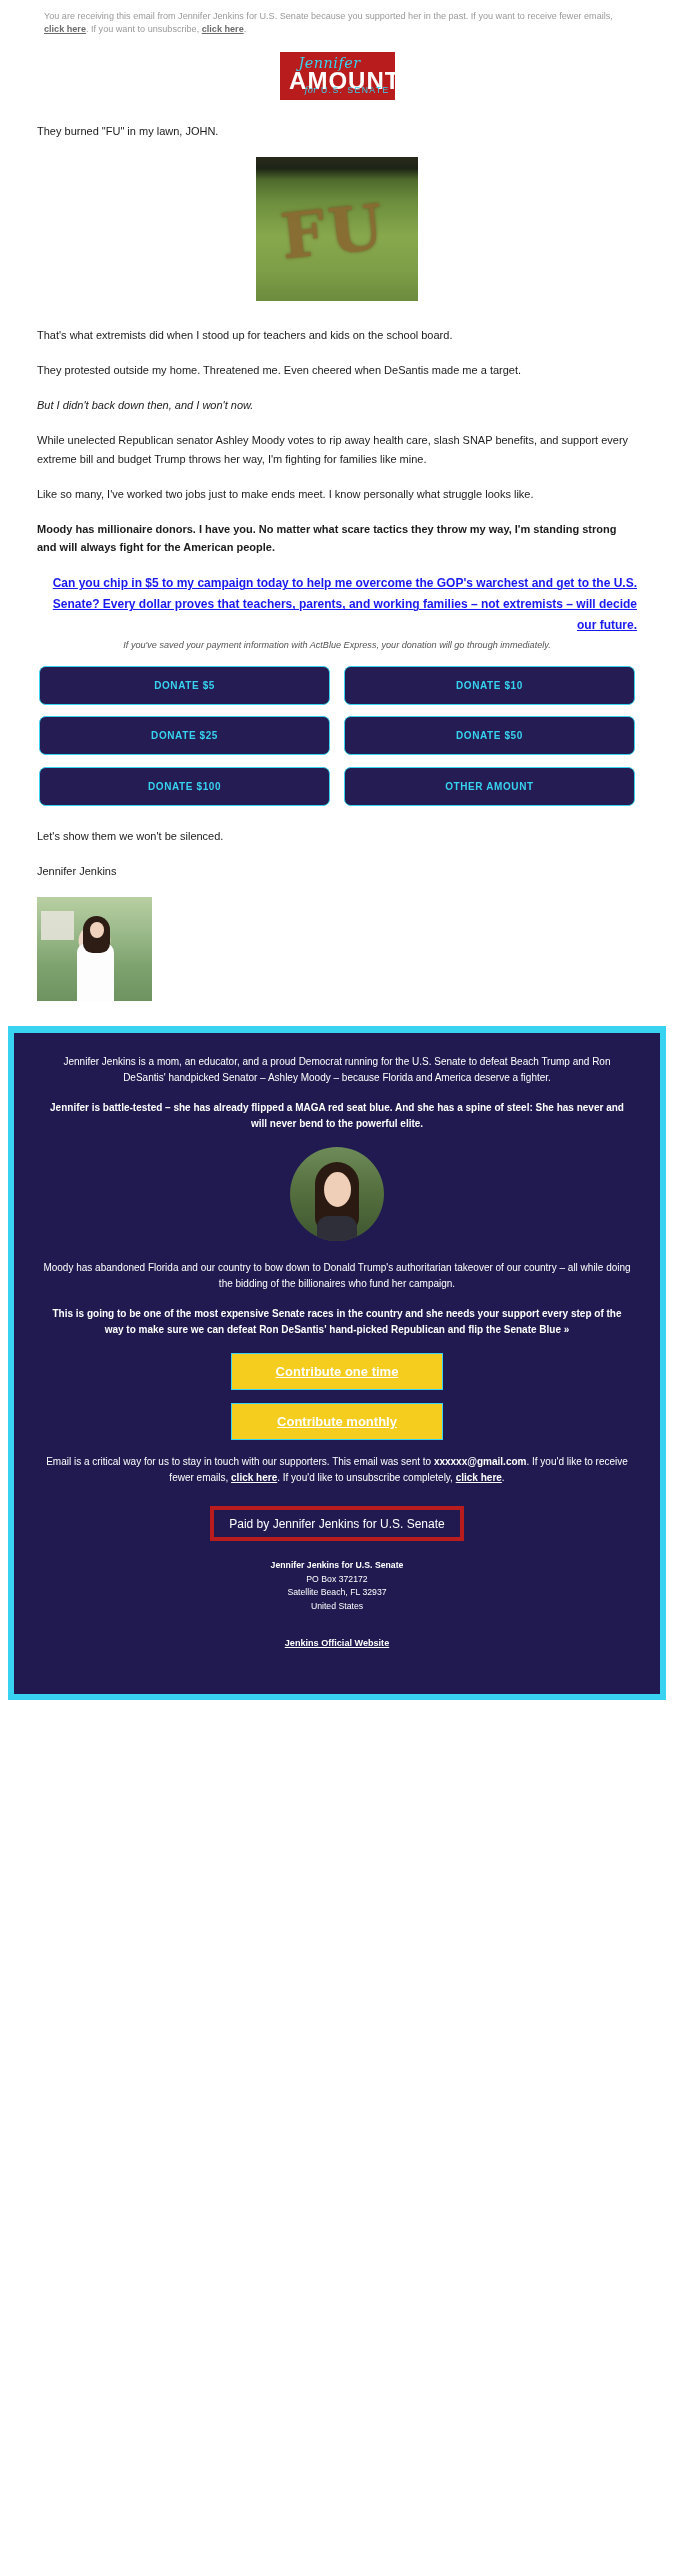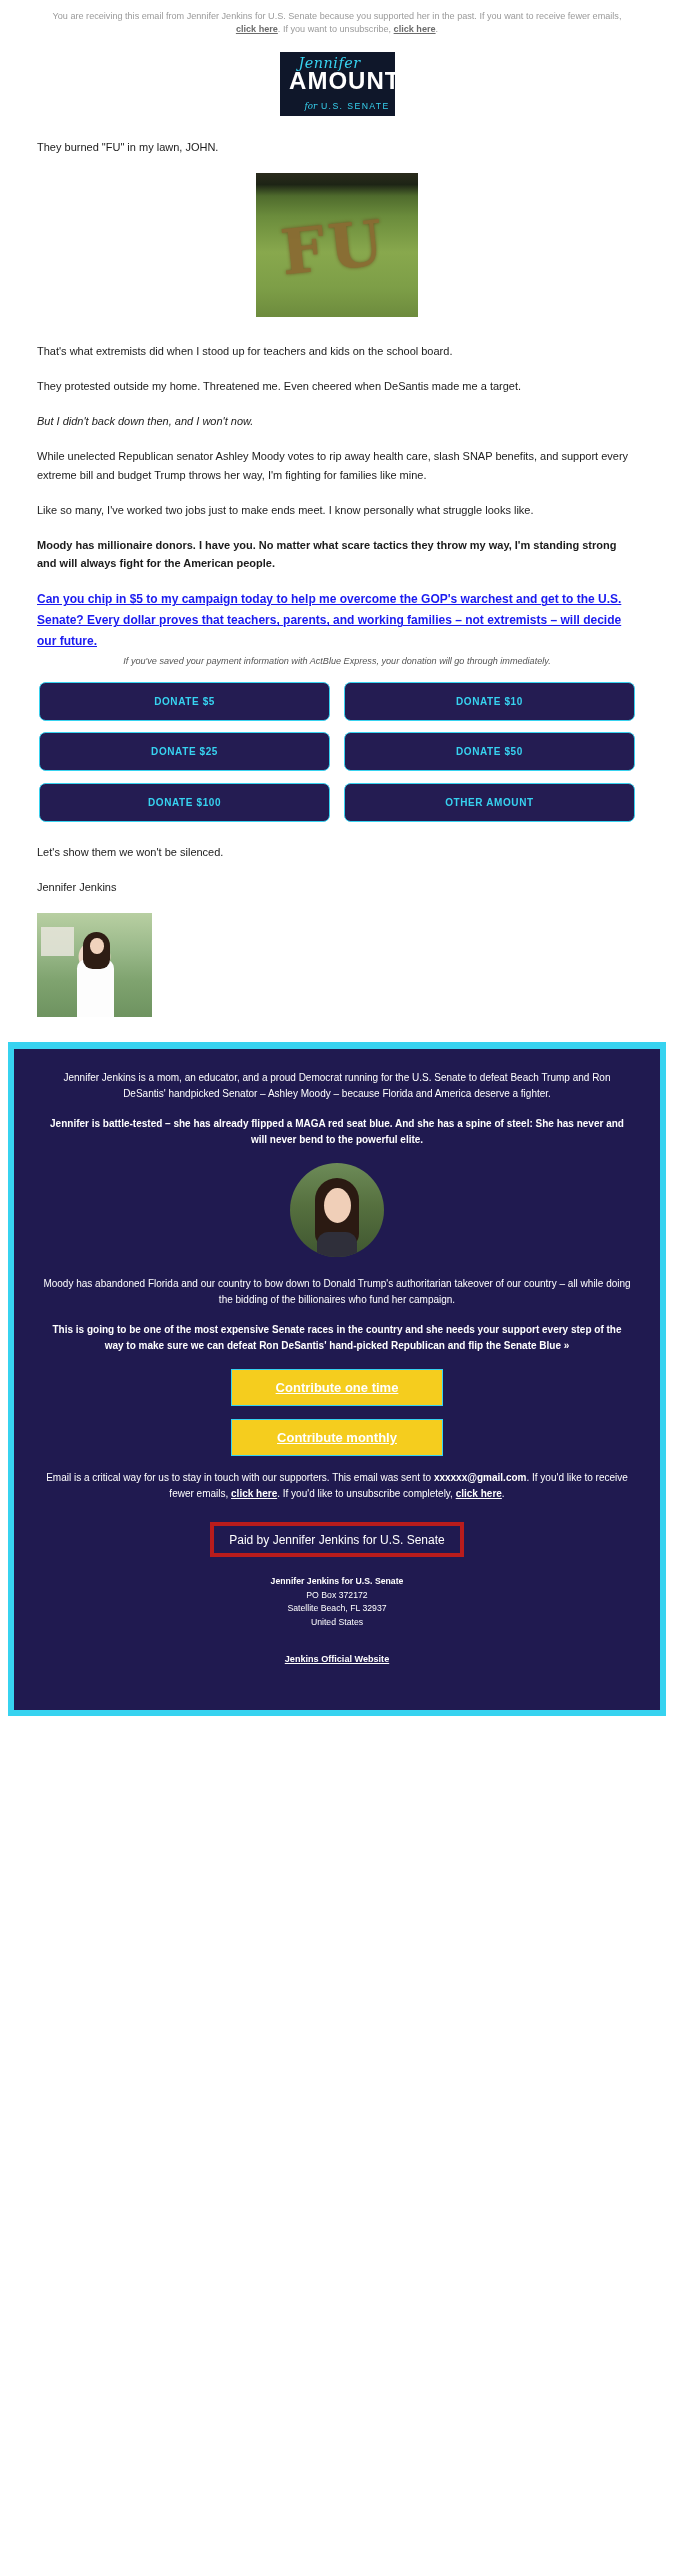--- a/index.html
+++ b/index.html
@@ -16,41 +16,41 @@
     width: 674px;
     min-height: 2576px;
     position: relative;
     background: #ffffff;
     box-sizing: border-box;
   }
 
   
   .preheader {
     padding: 9.6px 44px 5.8px 44px;
-    text-align: center;
+    text-align: left;
     font-size: 9.1px;
     line-height: 1.5;
     color: #9a9a9a;
   }
   .preheader a {
     color: #6b6b6b;
     font-weight: bold;
     text-decoration: underline;
   }
 
   
   .logo-wrap {
     text-align: center;
     padding: 9.6px 0 17.3px 0;
   }
   .logo {
     display: inline-block;
     width: 115px;
-    height: 64px;
-    background: #0f172a;
+    height: 48px;
+    background: #b91c1c;
     position: relative;
     overflow: hidden;
     text-align: left;
   }
   .logo .first {
     position: absolute;
     top: 2.9px;
     left: 19px;
     color: #37d3f0;
     font-family: "DejaVu Serif", serif;
@@ -123,20 +123,21 @@
   }
 
   .ask {
     display: block;
     font-size: 12px;
     font-weight: bold;
     line-height: 1.75;
     color: #1a1af0;
     text-decoration: underline;
     margin: 0 0 0 0;
+    text-align: right;
   }
   .express-note {
     font-size: 9.1px;
     font-style: italic;
     color: #555;
     text-align: center;
     line-height: 1.55;
     margin: 1.9px 25px 13.5px 25px;
   }
 

